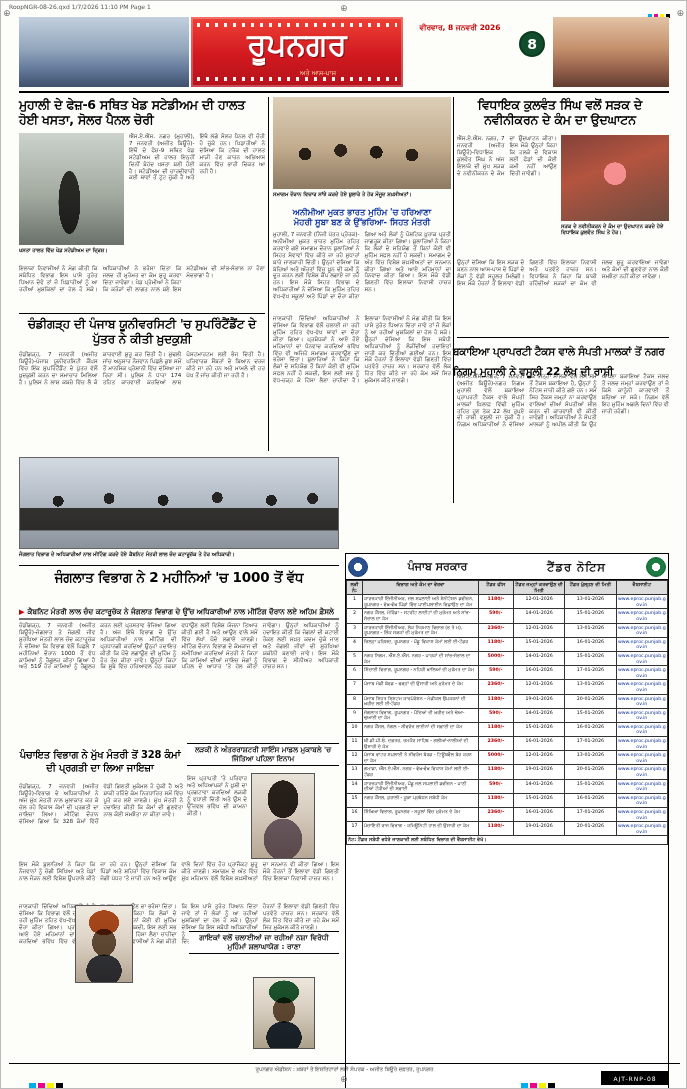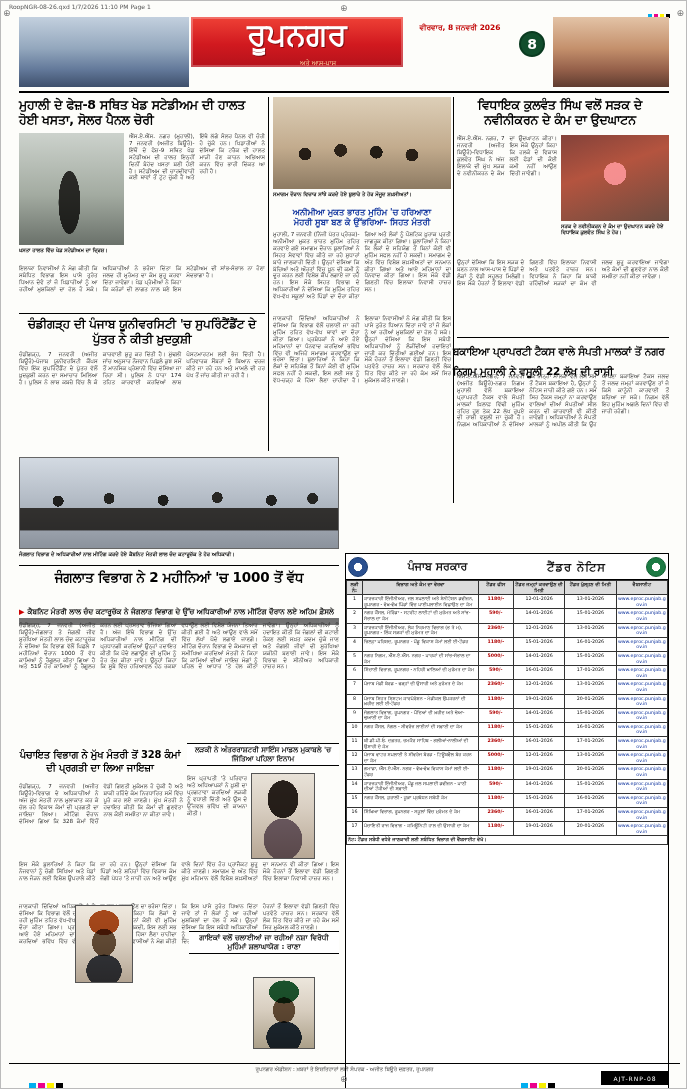--- a/index.html
+++ b/index.html
@@ -13,21 +13,21 @@
   .rule { background:#000; }
   .hl { font-weight:bold; color:#000; letter-spacing:-0.2px; }
   .body-txt { font-size:5.6px; line-height:6.9px; text-align:justify; color:#1c1c1c; overflow:hidden; }
   .c2 { column-count:2; column-gap:5px; }
   .c3 { column-count:3; column-gap:5px; }
   .c4 { column-count:4; column-gap:5px; }
   .cap { font-size:5.2px; line-height:6.2px; font-weight:bold; color:#000; overflow:hidden; }
   .photo { overflow:hidden; }
   .reg { color:#777; font-size:9px; line-height:9px; }
   .cmyk { width:7px; height:7px; display:inline-block; margin-right:2px; }
-  .kicker { font-size:7.2px; font-weight:bold; color:#000; border-bottom:7px solid #737373; padding-bottom:2px; overflow:hidden; white-space:nowrap; }
+  .kicker { font-size:7.2px; font-weight:bold; color:#000; border-bottom:2px solid #737373; padding-bottom:2px; overflow:hidden; white-space:nowrap; }
   .kicker .arr { color:#cc0000; margin-right:3px; }
   .subhead-blue { color:#0a2f9c; font-weight:bold; font-size:8.4px; line-height:10px; text-align:center; overflow:hidden; }
   .boxed-head { border-top:1.5px solid #000; border-bottom:1.5px solid #000; background:#fff; font-weight:bold; font-size:7.2px; line-height:8.6px; text-align:center; padding:2px 1px; overflow:hidden; }
   
   #banner { background:linear-gradient(180deg,#ef4136 0%, #d1191f 55%, #b5121b 100%); box-shadow:inset 0 0 0 2px rgba(255,255,255,.25); display:flex; flex-direction:column; align-items:center; justify-content:center; }
   #banner .zig { height:4px; width:94%; background:repeating-linear-gradient(90deg, rgba(255,255,255,.95) 0 3px, transparent 3px 9px); }
   #banner .city { color:#fff; font-size:31px; line-height:34px; font-weight:bold; text-shadow:1px 1px 0 #7e0b10; }
   #banner .citysub { color:#ffe9b0; font-size:6.5px; margin-top:8px;padding-left:42px; }
   #ajit { color:#0c7a2f; font-size:34px; line-height:36px; font-weight:bold; text-align:center; text-shadow:0.5px 0.5px 0 #064417; }
   #dateline { color:#c00000; font-size:7.5px; font-weight:bold; text-align:center; }
@@ -56,34 +56,34 @@
 
   <div class="abs" style="left:8px;top:2px;font-size:6px;color:#555;">RoopNGR-08-26.qxd   1/7/2026   11:10 PM   Page 1</div>
   <div class="abs reg" style="left:2px;top:8px;">⊕</div>
   <div class="abs reg" style="left:339px;top:3px;">⊕</div>
   <div class="abs reg" style="right:2px;top:8px;">⊕</div>
   <div class="abs" style="right:14px;top:2px;">
     <span class="cmyk" style="background:#00aeef;width:4px;height:4px;"></span><span class="cmyk" style="background:#ec008c;width:4px;height:4px;"></span><span class="cmyk" style="background:#fff200;width:4px;height:4px;"></span><span class="cmyk" style="background:#000;width:4px;height:4px;"></span>
   </div>
 
   <div class="abs photo" style="left:18px;top:16px;width:170px;height:70px;background:linear-gradient(180deg,#c3d0de 0%,#93a7bd 45%,#63799a 75%,#3e4f6b 100%);"></div>
-  <div class="abs" id="banner" style="left:190px;top:16px;width:212px;height:50px;">
+  <div class="abs" id="banner" style="left:190px;top:16px;width:212px;height:70px;">
     <div class="zig"></div>
     <div class="city">ਰੂਪਨਗਰ</div>
     <div class="citysub">ਅਤੇ ਆਸ-ਪਾਸ</div>
     <div class="zig"></div>
   </div>
   <div class="abs" style="left:406px;top:22px;width:106px;">
     <div id="dateline">ਵੀਰਵਾਰ, 8 ਜਨਵਰੀ 2026</div>
   </div>
   <div class="abs" id="pgcircle" style="left:518px;top:30px;">8</div>
   <div class="abs photo" style="left:552px;top:16px;width:116px;height:70px;background:linear-gradient(180deg,#e3c3a6 0%,#c4906c 45%,#95604a 75%,#5f3c30 100%);"></div>
   <div class="abs rule" style="left:18px;top:90px;width:650px;height:2px;"></div>
 
-  <div class="abs hl" style="left:18px;top:96px;width:246px;font-size:12.5px;line-height:15px;">ਮੁਹਾਲੀ ਦੇ ਫੇਜ਼-8 ਸਥਿਤ ਖੇਡ ਸਟੇਡੀਅਮ ਦੀ ਹਾਲਤ ਹੋਈ ਖਸਤਾ, ਸੋਲਰ ਪੈਨਲ ਚੋਰੀ</div>
+  <div class="abs hl" style="left:18px;top:96px;width:246px;font-size:12.5px;line-height:15px;">ਮੁਹਾਲੀ ਦੇ ਫੇਜ਼-6 ਸਥਿਤ ਖੇਡ ਸਟੇਡੀਅਮ ਦੀ ਹਾਲਤ ਹੋਈ ਖਸਤਾ, ਸੋਲਰ ਪੈਨਲ ਚੋਰੀ</div>
   <div class="abs photo" style="left:18px;top:132px;width:105px;height:112px;background:linear-gradient(180deg,#ccd2cc 0%,#a3aba1 55%,#6a716a 100%),radial-gradient(ellipse 18px 52px at 48% 62%,#3c3a38 60%,transparent 61%);background-blend-mode:multiply;"></div>
   <div class="abs cap" style="left:18px;top:246px;width:105px;height:14px;">ਖਸਤਾ ਹਾਲਤ ਵਿੱਚ ਖੇਡ ਸਟੇਡੀਅਮ ਦਾ ਦ੍ਰਿਸ਼।</div>
   <div class="abs body-txt c2" style="left:128px;top:132px;width:136px;height:130px;">ਐੱਸ.ਏ.ਐੱਸ. ਨਗਰ (ਮੁਹਾਲੀ), 7 ਜਨਵਰੀ (ਅਜੀਤ ਬਿਊਰੋ)-ਇੱਥੋਂ ਦੇ ਫੇਜ਼-9 ਸਥਿਤ ਖੇਡ ਸਟੇਡੀਅਮ ਦੀ ਹਾਲਤ ਇਨ੍ਹੀਂ ਦਿਨੀਂ ਬੇਹੱਦ ਖਸਤਾ ਬਣੀ ਹੋਈ ਹੈ। ਸਟੇਡੀਅਮ ਦੀ ਚਾਰਦੀਵਾਰੀ ਕਈ ਥਾਵਾਂ ਤੋਂ ਟੁੱਟ ਚੁੱਕੀ ਹੈ ਅਤੇ ਇੱਥੇ ਲੱਗੇ ਸੋਲਰ ਪੈਨਲ ਵੀ ਚੋਰੀ ਹੋ ਚੁੱਕੇ ਹਨ। ਖਿਡਾਰੀਆਂ ਨੇ ਦੱਸਿਆ ਕਿ ਟਰੈਕ ਦੀ ਹਾਲਤ ਮਾੜੀ ਹੋਣ ਕਾਰਨ ਅਭਿਆਸ ਕਰਨ ਵਿੱਚ ਭਾਰੀ ਦਿੱਕਤ ਆ ਰਹੀ ਹੈ।</div>
   <div class="abs body-txt c3" style="left:18px;top:264px;width:246px;height:46px;">ਇਲਾਕਾ ਨਿਵਾਸੀਆਂ ਨੇ ਮੰਗ ਕੀਤੀ ਕਿ ਸਬੰਧਿਤ ਵਿਭਾਗ ਇਸ ਪਾਸੇ ਤੁਰੰਤ ਧਿਆਨ ਦੇਵੇ ਤਾਂ ਜੋ ਖਿਡਾਰੀਆਂ ਨੂੰ ਆ ਰਹੀਆਂ ਮੁਸ਼ਕਿਲਾਂ ਦਾ ਹੱਲ ਹੋ ਸਕੇ। ਅਧਿਕਾਰੀਆਂ ਨੇ ਭਰੋਸਾ ਦਿੱਤਾ ਕਿ ਜਲਦ ਹੀ ਮੁਰੰਮਤ ਦਾ ਕੰਮ ਸ਼ੁਰੂ ਕਰਵਾ ਦਿੱਤਾ ਜਾਵੇਗਾ। ਖੇਡ ਪ੍ਰੇਮੀਆਂ ਨੇ ਕਿਹਾ ਕਿ ਕਰੋੜਾਂ ਦੀ ਲਾਗਤ ਨਾਲ ਬਣੇ ਇਸ ਸਟੇਡੀਅਮ ਦੀ ਸਾਂਭ-ਸੰਭਾਲ ਨਾ ਹੋਣਾ ਮੰਦਭਾਗਾ ਹੈ।</div>
 
   <div class="abs photo" style="left:272px;top:96px;width:178px;height:92px;background:linear-gradient(180deg,#ddcfb8 0%,#c2ab8d 55%,#8d7a62 100%),radial-gradient(circle 7px at 18% 62%,#322c28 90%,transparent 91%),radial-gradient(circle 7px at 38% 58%,#3a332d 90%,transparent 91%),radial-gradient(circle 7px at 58% 60%,#2e2b26 90%,transparent 91%),radial-gradient(circle 7px at 78% 63%,#37302a 90%,transparent 91%);background-blend-mode:multiply;"></div>
   <div class="abs cap" style="left:272px;top:190px;width:178px;height:13px;">ਸਮਾਗਮ ਦੌਰਾਨ ਵਿਚਾਰ ਸਾਂਝੇ ਕਰਦੇ ਹੋਏ ਬੁਲਾਰੇ ਤੇ ਹੋਰ ਮੌਜੂਦ ਸ਼ਖ਼ਸੀਅਤਾਂ।</div>
   <div class="abs subhead-blue" style="left:272px;top:206px;width:178px;height:22px;">
     <div>ਅਨੀਮੀਆ ਮੁਕਤ ਭਾਰਤ ਮੁਹਿੰਮ 'ਚ ਹਰਿਆਣਾ</div>
     <div>ਮੋਹਰੀ ਸੂਬਾ ਬਣ ਕੇ ਉੱਭਰਿਆ- ਸਿਹਤ ਮੰਤਰੀ</div>

